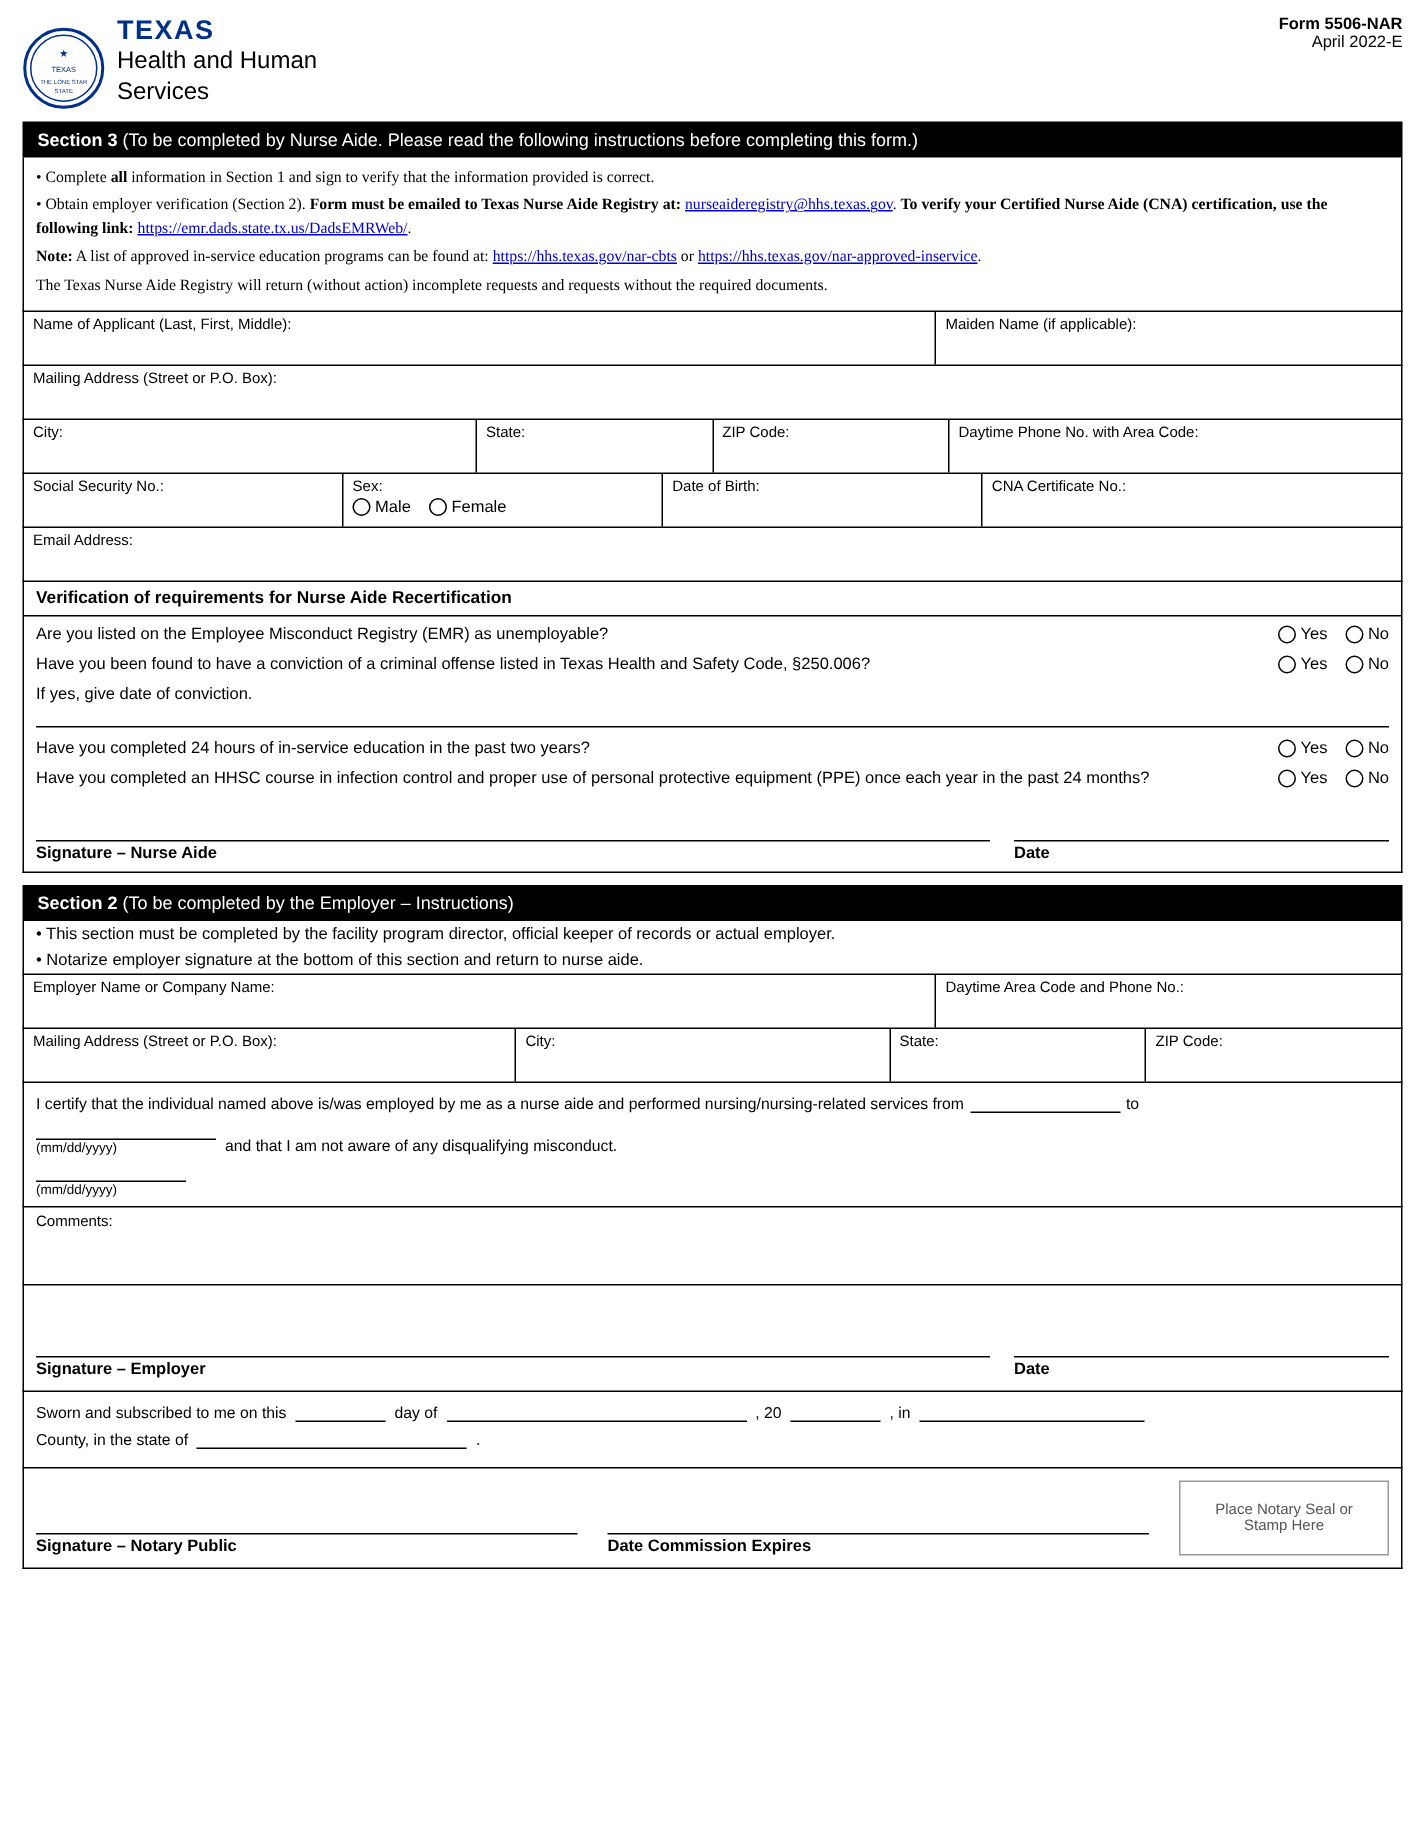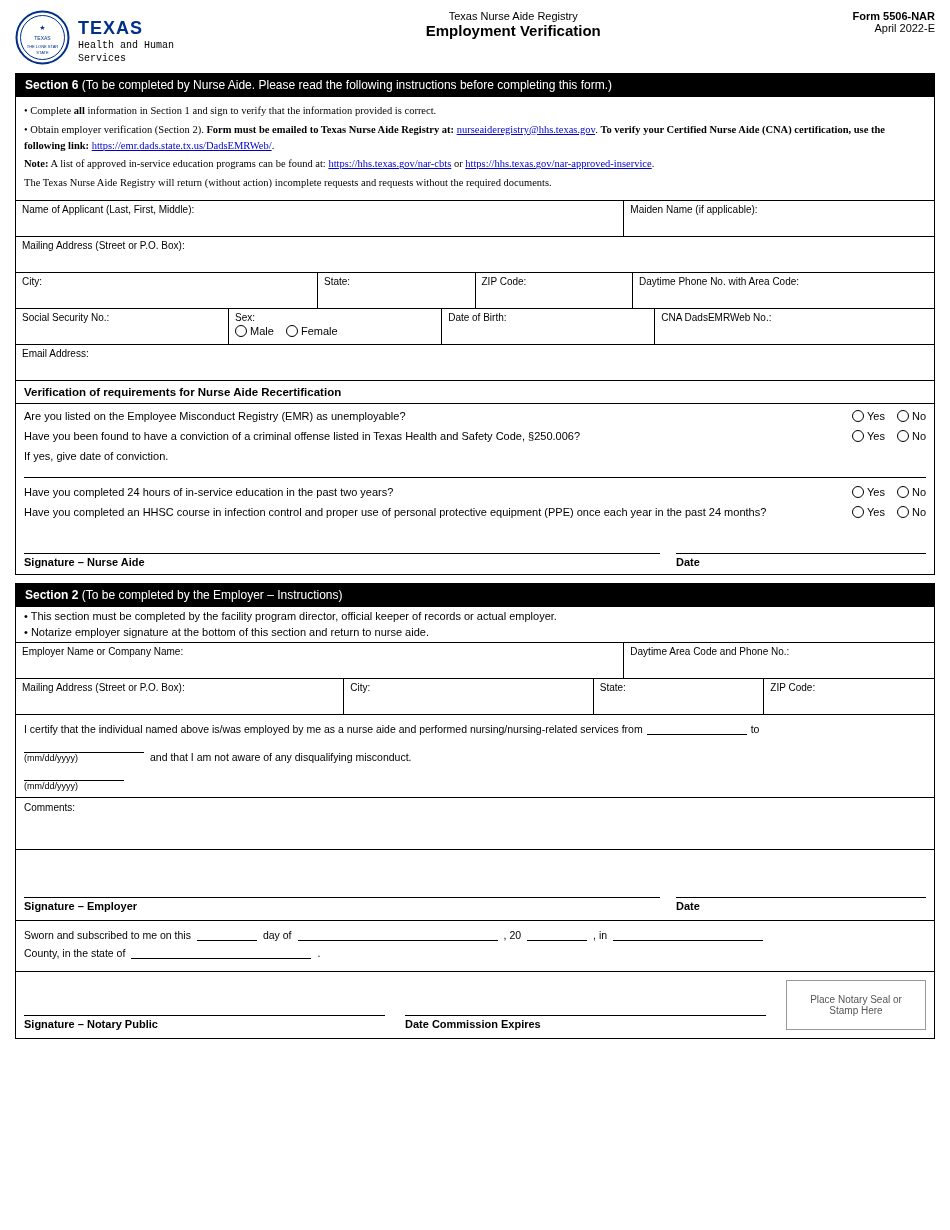--- a/index.html
+++ b/index.html
@@ -32,24 +32,23 @@
       display: flex;
       flex-direction: column;
     }
     .logo-texas {
       font-size: 18px;
       font-weight: bold;
       color: #003087;
       letter-spacing: 1px;
     }
     .logo-sub {
-      font-size: 10px;
+      font-size: 16px;
       color: #000;
       line-height: 1.3;
-      font-family: Liberation Mono, monospace;
     }
     .header-center {
       text-align: center;
       flex: 1;
     }
     .header-center .registry-title {
       font-size: 11px;
     }
     .header-center .form-title {
       font-size: 15px;
@@ -320,32 +319,28 @@
       <text x="27.5" y="30" text-anchor="middle" font-size="5" fill="#003087" font-family="Arial">TEXAS</text>
       <text x="27.5" y="38" text-anchor="middle" font-size="4" fill="#003087" font-family="Arial">THE LONE STAR</text>
       <text x="27.5" y="44" text-anchor="middle" font-size="4" fill="#003087" font-family="Arial">STATE</text>
     </svg>
     <div class="logo-text">
       <span class="logo-texas">TEXAS</span>
       <span class="logo-sub">Health and Human</span>
       <span class="logo-sub">Services</span>
     </div>
   </div>
-  <div class="header-center">
-    <div class="registry-title">Texas Nurse Aide Registry</div>
-    <div class="form-title">Employment Verification</div>
-  </div>
   <div class="header-right">
     <div class="form-number">Form 5506-NAR</div>
     <div>April 2022-E</div>
   </div>
 </div>
 
 <div class="section-header">
-  <strong>Section 6</strong>
+  <strong>Section 3</strong>
   <span class="normal">(To be completed by Nurse Aide. Please read the following instructions before completing this form.)</span>
 </div>
 
 <div class="instructions">
   <p>• Complete <strong>all</strong> information in Section 1 and sign to verify that the information provided is correct.</p>
   <p>• Obtain employer verification (Section 2). <strong>Form must be emailed to Texas Nurse Aide Registry at:</strong> <a href="#">nurseaideregistry@hhs.texas.gov</a>. <strong>To verify your Certified Nurse Aide (CNA) certification, use the following link:</strong> <a href="#">https://emr.dads.state.tx.us/DadsEMRWeb/</a>.</p>
   <p><strong>Note:</strong> A list of approved in-service education programs can be found at: <a href="#">https://hhs.texas.gov/nar-cbts</a> or <a href="#">https://hhs.texas.gov/nar-approved-inservice</a>.</p>
   <p>The Texas Nurse Aide Registry will return (without action) incomplete requests and requests without the required documents.</p>
 </div>
 
@@ -404,21 +399,21 @@
           <span>Female</span>
         </div>
       </div>
     </div>
   </div>
   <div class="field-cell" style="flex: 1.5;">
     <span class="field-label">Date of Birth:</span>
     <div class="field-value"></div>
   </div>
   <div class="field-cell" style="flex: 2;">
-    <span class="field-label">CNA DadsEMRWeb No.:</span>
+    <span class="field-label">CNA Certificate No.:</span>
     <div class="field-value"></div>
   </div>
 </div>
 
 <div class="field-row">
   <div class="field-cell">
     <span class="field-label">Email Address:</span>
     <div class="field-value"></div>
   </div>
 </div>

